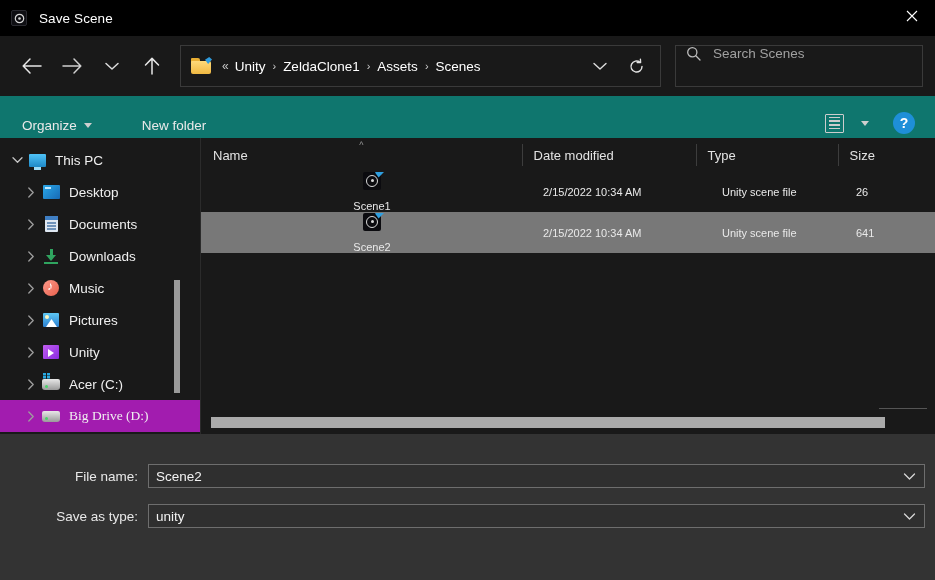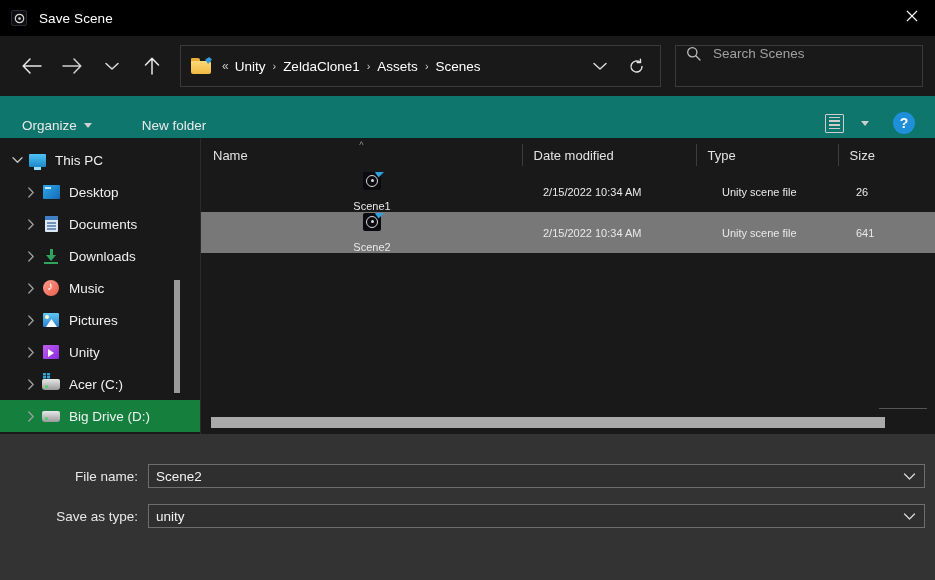--- a/index.html
+++ b/index.html
@@ -144,21 +144,21 @@
 
   
   .sidebar {
     width: 200px; background: #191919; position: relative;
     overflow: hidden; padding-top: 6px;
   }
   .tree-item {
     height: 32px; display: flex; align-items: center;
     padding-left: 6px; cursor: pointer; position: relative;
   }
-  .tree-item.selected { background: #15803d; }
+  .tree-item.selected { background: #a21caf; font-family: Liberation Serif, serif; }
   .tree-expander {
     width: 22px; height: 22px; display: flex; align-items: center;
     justify-content: center; color: #aaaaaa; flex: none;
   }
   .tree-item.level1 .tree-expander { margin-left: 14px; }
   .tree-icon {
     width: 18px; height: 18px; margin-right: 9px; flex: none;
     position: relative; display: flex; align-items: center; justify-content: center;
   }
   .tree-label { color: #f0f0f0; font-size: 13.5px; white-space: nowrap; }

